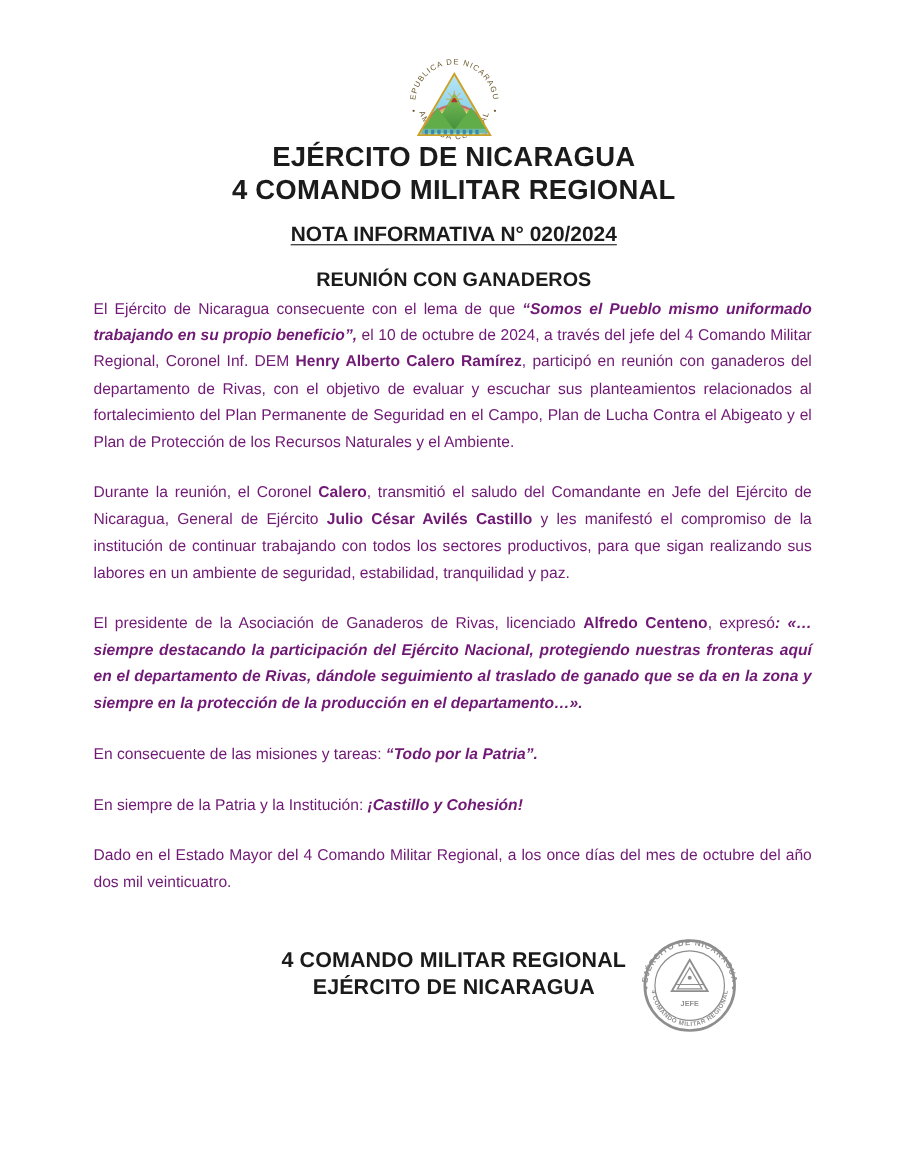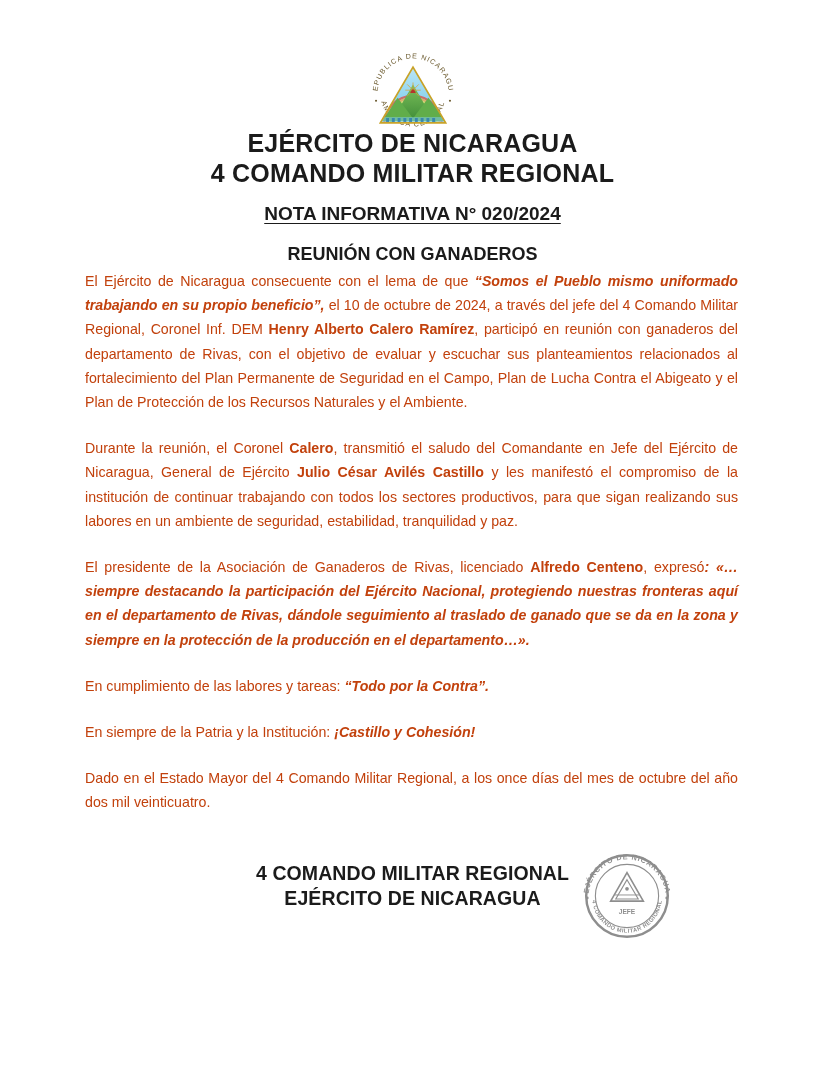--- a/index.html
+++ b/index.html
@@ -70,21 +70,21 @@
     top: 269px;
     left: 85px;
     width: 653px;
   }
   .para {
     font-size: 14.2px;
     line-height: 24.2px;
     text-align: justify;
     text-justify: inter-word;
     margin: 0 0 22px 0;
-    color: #c2410c;
+    color: #701a75;
   }
   .para:last-child { margin-bottom: 12px; }
   .b { font-weight: bold; }
   .bi { font-weight: bold; font-style: italic; }
 
   
   .sign-block {
     position: absolute;
     top: 861px;
     left: 0;
@@ -195,21 +195,21 @@
   </div>
 
   <div class="body-block">
 
     <p class="para"><span>El Ejército de Nicaragua consecuente con el lema de que </span><span class="bi">“Somos el Pueblo mismo uniformado trabajando en su propio beneficio”,</span><span> el 10 de octubre de 2024, a través del jefe del 4 Comando Militar Regional, Coronel Inf. DEM </span><span class="b">Henry Alberto Calero Ramírez</span><span>, participó en reunión con ganaderos del departamento de Rivas, con el objetivo de evaluar y escuchar sus planteamientos relacionados al fortalecimiento del Plan Permanente de Seguridad en el Campo, Plan de Lucha Contra el Abigeato y el Plan de Protección de los Recursos Naturales y el Ambiente.</span></p>
 
     <p class="para"><span>Durante la reunión, el Coronel </span><span class="b">Calero</span><span>, transmitió el saludo del Comandante en Jefe del Ejército de Nicaragua, General de Ejército </span><span class="b">Julio César Avilés Castillo</span><span> y les manifestó el compromiso de la institución de continuar trabajando con todos los sectores productivos, para que sigan realizando sus labores en un ambiente de seguridad, estabilidad, tranquilidad y paz.</span></p>
 
     <p class="para"><span>El presidente de la Asociación de Ganaderos de Rivas, licenciado </span><span class="b">Alfredo Centeno</span><span>, expresó</span><span class="bi">: </span><span class="bi">«…siempre destacando la participación del Ejército Nacional, protegiendo nuestras fronteras aquí en el departamento de Rivas, dándole seguimiento al traslado de ganado que se da en la zona y siempre en la protección de la producción en el departamento…».</span></p>
 
-    <p class="para"><span>En cumplimiento de las labores y tareas: </span><span class="bi">“Todo por la Contra”.</span></p>
+    <p class="para"><span>En consecuente de las misiones y tareas: </span><span class="bi">“Todo por la Patria”.</span></p>
 
     <p class="para"><span>En siempre de la Patria y la Institución: </span><span class="bi">¡Castillo y Cohesión!</span></p>
 
     <p class="para"><span>Dado en el Estado Mayor del 4 Comando Militar Regional, a los once días del mes de octubre del año dos mil veinticuatro.</span></p>
 
   </div>
 
   <div class="sign-block">
     <div class="sign-line">4 COMANDO MILITAR REGIONAL</div>
     <div class="sign-line">EJÉRCITO DE NICARAGUA</div>

